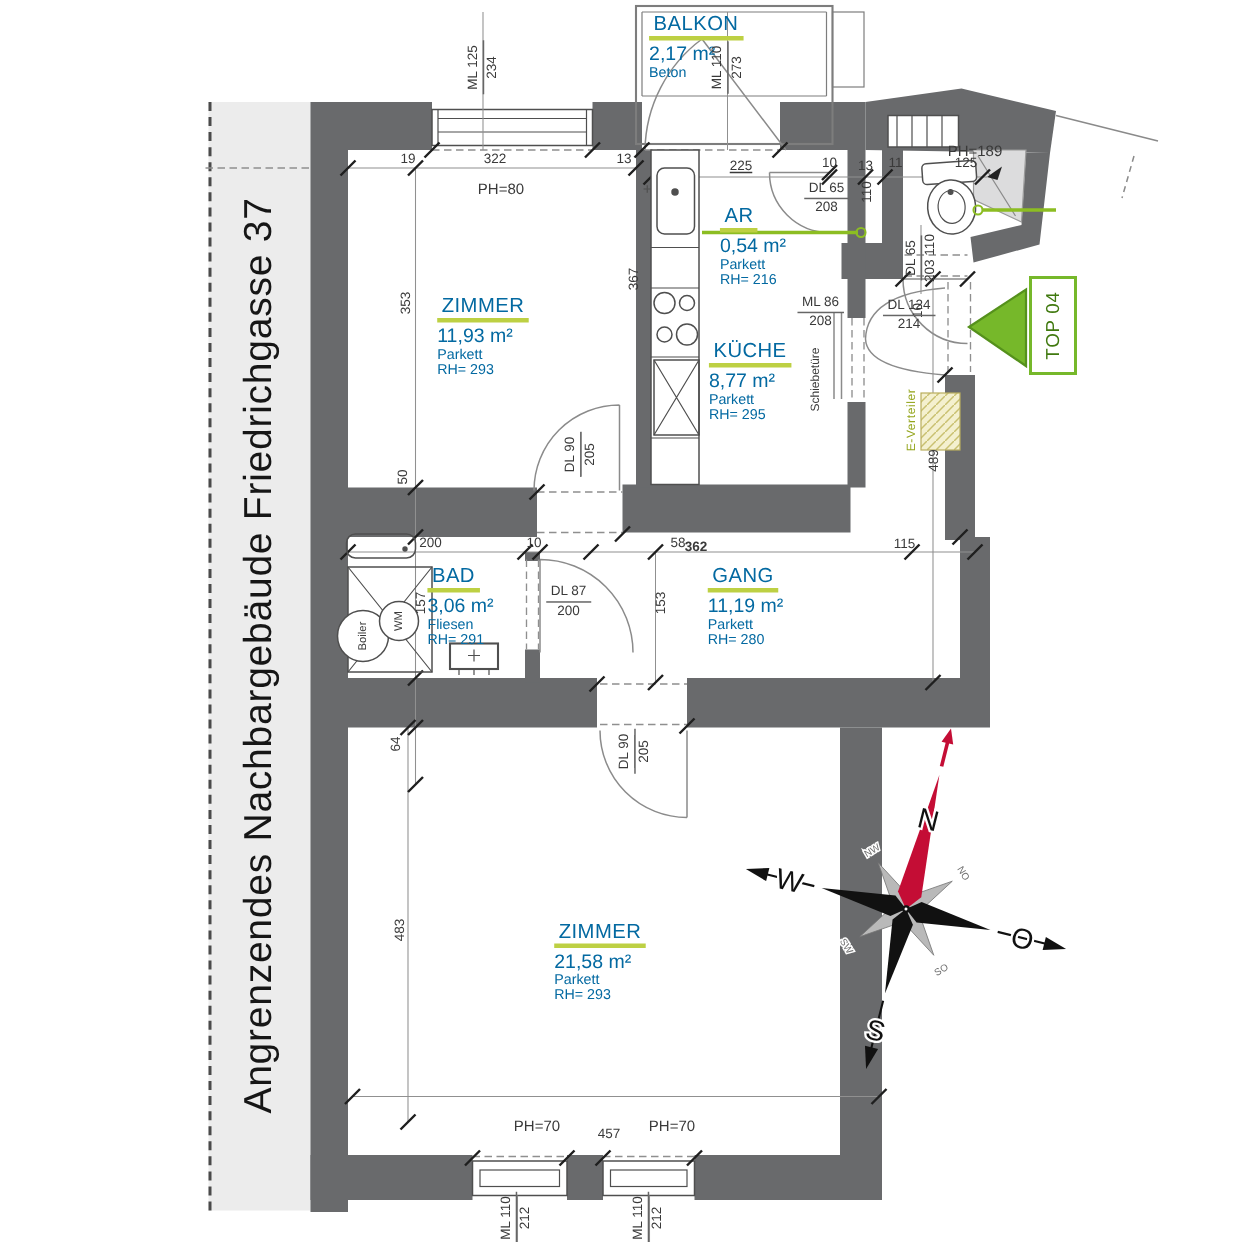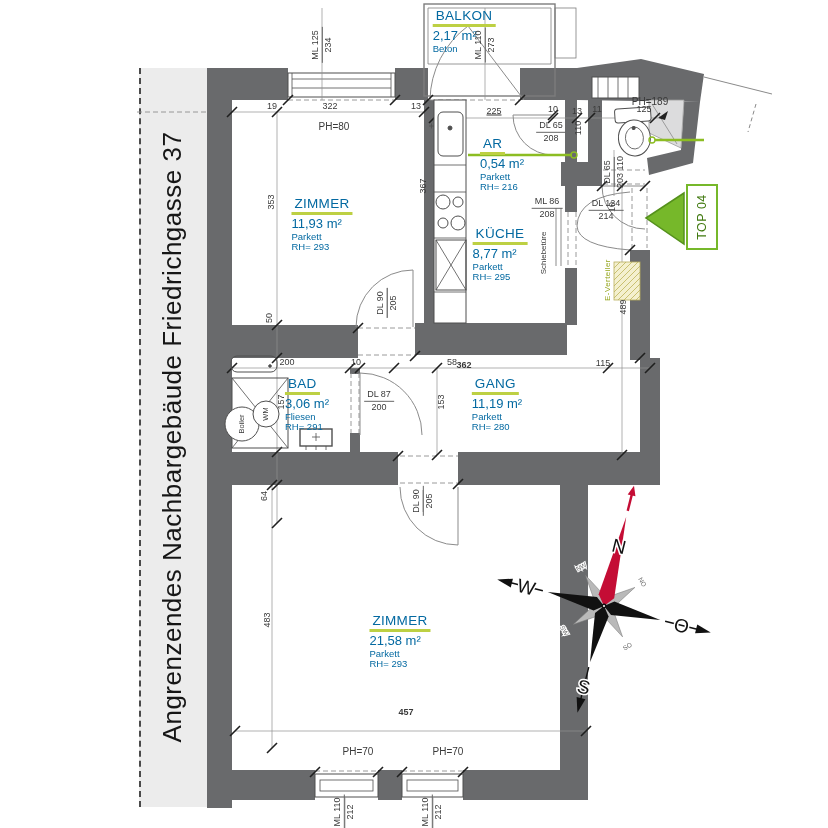--- a/index.html
+++ b/index.html
@@ -379,21 +379,21 @@
   <div class="lbl" style="left:287px;top:362px;">200</div>
   <div class="lbl" style="left:356px;top:362px;">10</div>
   <div class="lbl" style="left:440px;top:362px;margin-left:12px;">58</div>
   <div class="lbl" style="left:464px;top:365px;font-weight:bold;">362</div>
   <div class="lbl" style="left:603px;top:363px;">115</div>
   <div class="lbl rot" style="left:281px;top:402px;">157</div>
   <div class="lbl rot" style="left:441px;top:402px;">153</div>
   <div class="lbl rot" style="left:264px;top:496px;">64</div>
   <div class="lbl rot" style="left:623px;top:307px;">489</div>
   <div class="lbl rot" style="left:267px;top:620px;">483</div>
-  <div class="lbl" style="left:406px;top:712px;font-weight:bold;">457</div>
+  <div class="lbl" style="left:406px;top:756px;">457</div>
   <div class="lbl" style="left:358px;top:752px;font-size:10px;">PH=70</div>
   <div class="lbl" style="left:448px;top:752px;font-size:10px;">PH=70</div>
 
   <div class="frac rot" style="left:322px;top:45px;">
     <span class="top">ML 125</span>
       <span>234</span>
   </div>
   <div class="frac rot" style="left:485px;top:45px;">
     <span class="top">ML 110</span>
       <span>273</span>

